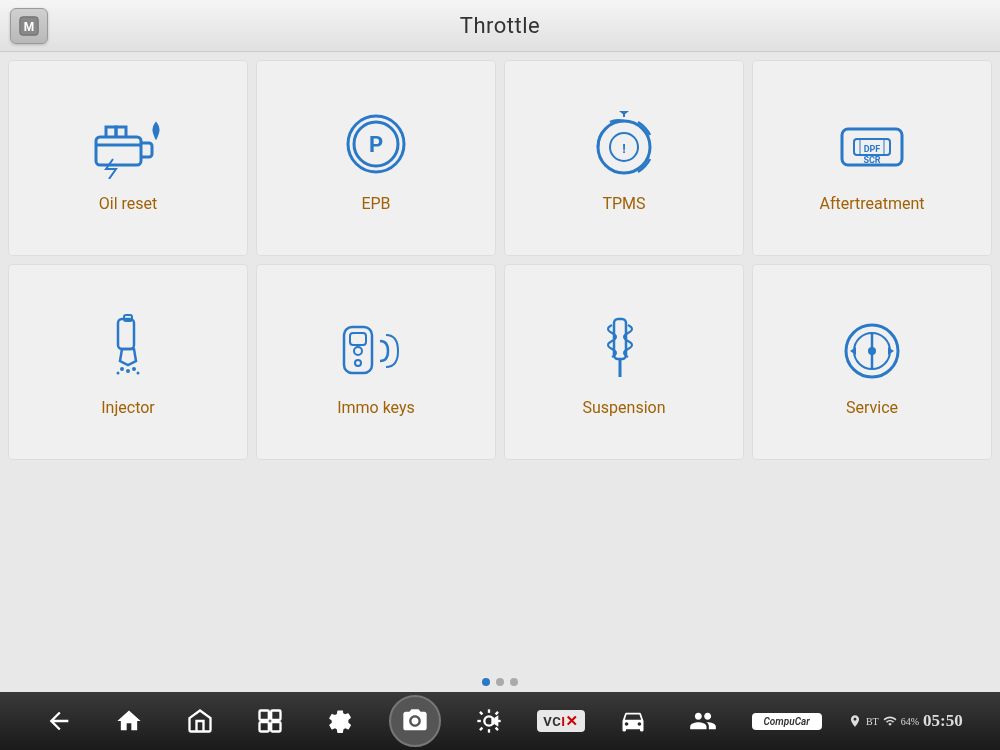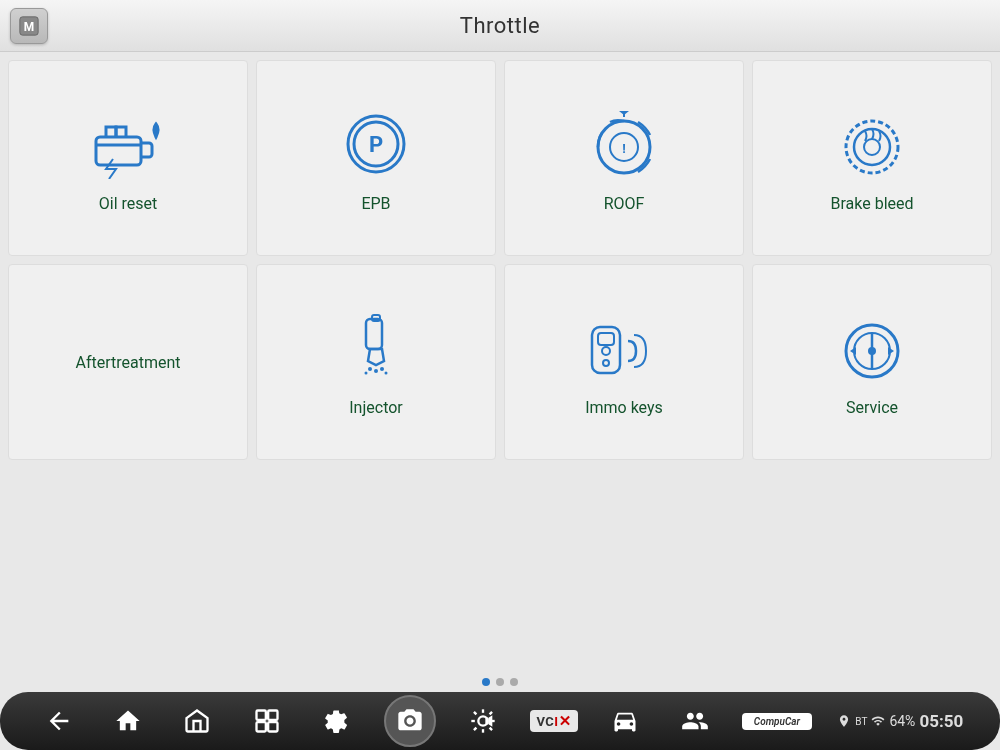--- a/index.html
+++ b/index.html
@@ -81,21 +81,21 @@
     .service-tile .tile-icon {
       width: 80px;
       height: 80px;
       display: flex;
       align-items: center;
       justify-content: center;
       margin-bottom: 10px;
     }
     .service-tile .tile-label {
       font-size: 16px;
-      color: #14532d;
+      color: #a16207;
       text-align: center;
       font-weight: 400;
     }
 
     
     .dots-bar {
       height: 20px;
       display: flex;
       align-items: center;
       justify-content: center;
@@ -114,21 +114,20 @@
 
     
     .bottom-toolbar {
       height: 58px;
       background: linear-gradient(to bottom, #3a3a3a, #1a1a1a);
       display: flex;
       align-items: center;
       justify-content: space-around;
       padding: 0 24px;
       flex-shrink: 0;
-      border-radius: 28px;
     }
     .toolbar-btn {
       width: 44px;
       height: 44px;
       display: flex;
       align-items: center;
       justify-content: center;
       cursor: pointer;
       border-radius: 4px;
     }
@@ -183,20 +182,21 @@
     .compucar-badge .brand-name {
       font-size: 10px;
     }
 
     .status-area {
       display: flex;
       align-items: center;
       gap: 4px;
       color: #ddd;
       font-size: 11px;
+      font-family: Liberation Serif, serif;
     }
   </style>
 </head>
 <body>
 
 <div class="header">
   <div class="home-button">
     <svg viewBox="0 0 24 24" fill="none">
       <rect x="2" y="2" width="20" height="20" rx="3" fill="#888" stroke="#666" stroke-width="1"></rect>
       <text x="12" y="17" text-anchor="middle" font-size="13" font-weight="bold" fill="white">M</text>
@@ -249,37 +249,33 @@
       <path d="M26 13 Q32 10 40 12" stroke="#2979c8" stroke-width="2.5"></path>
       <path d="M54 13 Q62 18 66 26" stroke="#2979c8" stroke-width="2.5"></path>
       <path d="M66 50 Q62 58 54 63" stroke="#2979c8" stroke-width="2.5"></path>
 
       <path d="M40 6 L35 2 L45 2 Z" fill="#2979c8"></path>
       <line x1="40" y1="2" x2="40" y2="8" stroke="#2979c8" stroke-width="2"></line>
 
       <text x="40" y="44" text-anchor="middle" font-size="13" font-weight="bold" fill="#2979c8">!</text>
     </svg>
         </div>
-        <span class="tile-label">ROOF</span>
-      </div>
-      <div class="service-tile">
-        <div class="tile-icon">
-          <svg viewBox="0 0 80 70" fill="none">
-      <circle cx="40" cy="38" r="26" stroke="#2979c8" stroke-width="3" fill="none" stroke-dasharray="5 3"></circle>
-      <circle cx="40" cy="38" r="18" stroke="#2979c8" stroke-width="2.5" fill="none"></circle>
-      <circle cx="40" cy="38" r="8" stroke="#2979c8" stroke-width="2" fill="none"></circle>
-
-      <path d="M33 32 Q36 27 33 22" stroke="#2979c8" stroke-width="2" fill="none"></path>
-      <path d="M40 30 Q43 25 40 20" stroke="#2979c8" stroke-width="2" fill="none"></path>
-      <path d="M47 32 Q50 27 47 22" stroke="#2979c8" stroke-width="2" fill="none"></path>
-    </svg>
-        </div>
-        <span class="tile-label">Brake bleed</span>
-      </div>
-      <div class="service-tile">
+        <span class="tile-label">TPMS</span>
+      </div>
+      <div class="service-tile">
+        <div class="tile-icon">
+          <svg viewBox="0 0 80 70" fill="none">
+      <rect x="10" y="20" width="60" height="36" rx="6" stroke="#2979c8" stroke-width="3" fill="none"></rect>
+      <rect x="22" y="30" width="36" height="16" rx="3" stroke="#2979c8" stroke-width="2" fill="none"></rect>
+      <text x="40" y="43" text-anchor="middle" font-size="9" font-weight="bold" fill="#2979c8">DPF</text>
+      <text x="40" y="54" text-anchor="middle" font-size="9" font-weight="bold" fill="#2979c8">SCR</text>
+      <line x1="28" y1="30" x2="28" y2="46" stroke="#2979c8" stroke-width="1"></line>
+      <line x1="52" y1="30" x2="52" y2="46" stroke="#2979c8" stroke-width="1"></line>
+    </svg>
+        </div>
         <span class="tile-label">Aftertreatment</span>
       </div>
       <div class="service-tile">
         <div class="tile-icon">
           <svg viewBox="0 0 80 70" fill="none">
 
       <rect x="30" y="6" width="16" height="30" rx="4" stroke="#2979c8" stroke-width="2.5" fill="none"></rect>
       <path d="M34 36 L32 48 L40 52 L48 48 L46 36Z" stroke="#2979c8" stroke-width="2.5" fill="none"></path>
 
       <circle cx="34" cy="56" r="2" fill="#2979c8"></circle>
@@ -300,20 +296,33 @@
       <rect x="8" y="14" width="28" height="46" rx="8" stroke="#2979c8" stroke-width="2.5" fill="none"></rect>
       <rect x="14" y="20" width="16" height="12" rx="3" stroke="#2979c8" stroke-width="2" fill="none"></rect>
       <circle cx="22" cy="38" r="4" stroke="#2979c8" stroke-width="2" fill="none"></circle>
       <circle cx="22" cy="50" r="3" stroke="#2979c8" stroke-width="2" fill="none"></circle>
 
       <path d="M44 28 Q52 28 52 38 Q52 48 44 48" stroke="#2979c8" stroke-width="2.5" fill="none"></path>
       <path d="M50 22 Q62 22 62 38 Q62 54 50 54" stroke="#2979c8" stroke-width="2" fill="none"></path>
     </svg>
         </div>
         <span class="tile-label">Immo keys</span>
+      </div>
+      <div class="service-tile">
+        <div class="tile-icon">
+          <svg viewBox="0 0 80 70" fill="none">
+
+      <rect x="30" y="6" width="12" height="40" rx="4" stroke="#2979c8" stroke-width="2.5" fill="none"></rect>
+      <line x1="36" y1="46" x2="36" y2="64" stroke="#2979c8" stroke-width="3"></line>
+
+      <path d="M28 12 Q20 16 28 20 Q36 24 28 28 Q20 32 28 36 Q36 40 28 44" stroke="#2979c8" stroke-width="2" fill="none"></path>
+      <path d="M44 12 Q52 16 44 20 Q36 24 44 28 Q52 32 44 36 Q36 40 44 44" stroke="#2979c8" stroke-width="2" fill="none"></path>
+    </svg>
+        </div>
+        <span class="tile-label">Suspension</span>
       </div>
       <div class="service-tile">
         <div class="tile-icon">
           <svg viewBox="0 0 80 70" fill="none">
       <circle cx="40" cy="38" r="26" stroke="#2979c8" stroke-width="3" fill="none"></circle>
       <circle cx="40" cy="38" r="18" stroke="#2979c8" stroke-width="2" fill="none"></circle>
 
       <line x1="40" y1="20" x2="40" y2="56" stroke="#2979c8" stroke-width="2.5"></line>
 
       <circle cx="40" cy="38" r="4" fill="#2979c8"></circle>
@@ -416,16 +425,16 @@
   </div>
 
   <div class="status-area">
     <svg viewBox="0 0 24 24" width="14" height="14" fill="#ddd">
         <path d="M12 2C8.13 2 5 5.13 5 9c0 5.25 7 13 7 13s7-7.75 7-13c0-3.87-3.13-7-7-7zm0 9.5c-1.38 0-2.5-1.12-2.5-2.5s1.12-2.5 2.5-2.5 2.5 1.12 2.5 2.5-1.12 2.5-2.5 2.5z"></path>
       </svg>
     <span style="font-size:10px;">BT</span>
     <svg viewBox="0 0 24 24" width="14" height="14" fill="#ddd">
         <path d="M1 9l2 2c4.97-4.97 13.03-4.97 18 0l2-2C16.93 2.93 7.08 2.93 1 9zm8 8l3 3 3-3a4.237 4.237 0 00-6 0zm-4-4l2 2a7.074 7.074 0 0110 0l2-2C15.14 9.14 8.87 9.14 5 13z"></path>
       </svg>
-    <span style="font-size:14px;">64%</span>
+    <span style="font-size:10px;">64%</span>
     <span style="font-size:17px;font-weight:bold;">05:50</span>
   </div>
 </div>
 
 </body></html>

